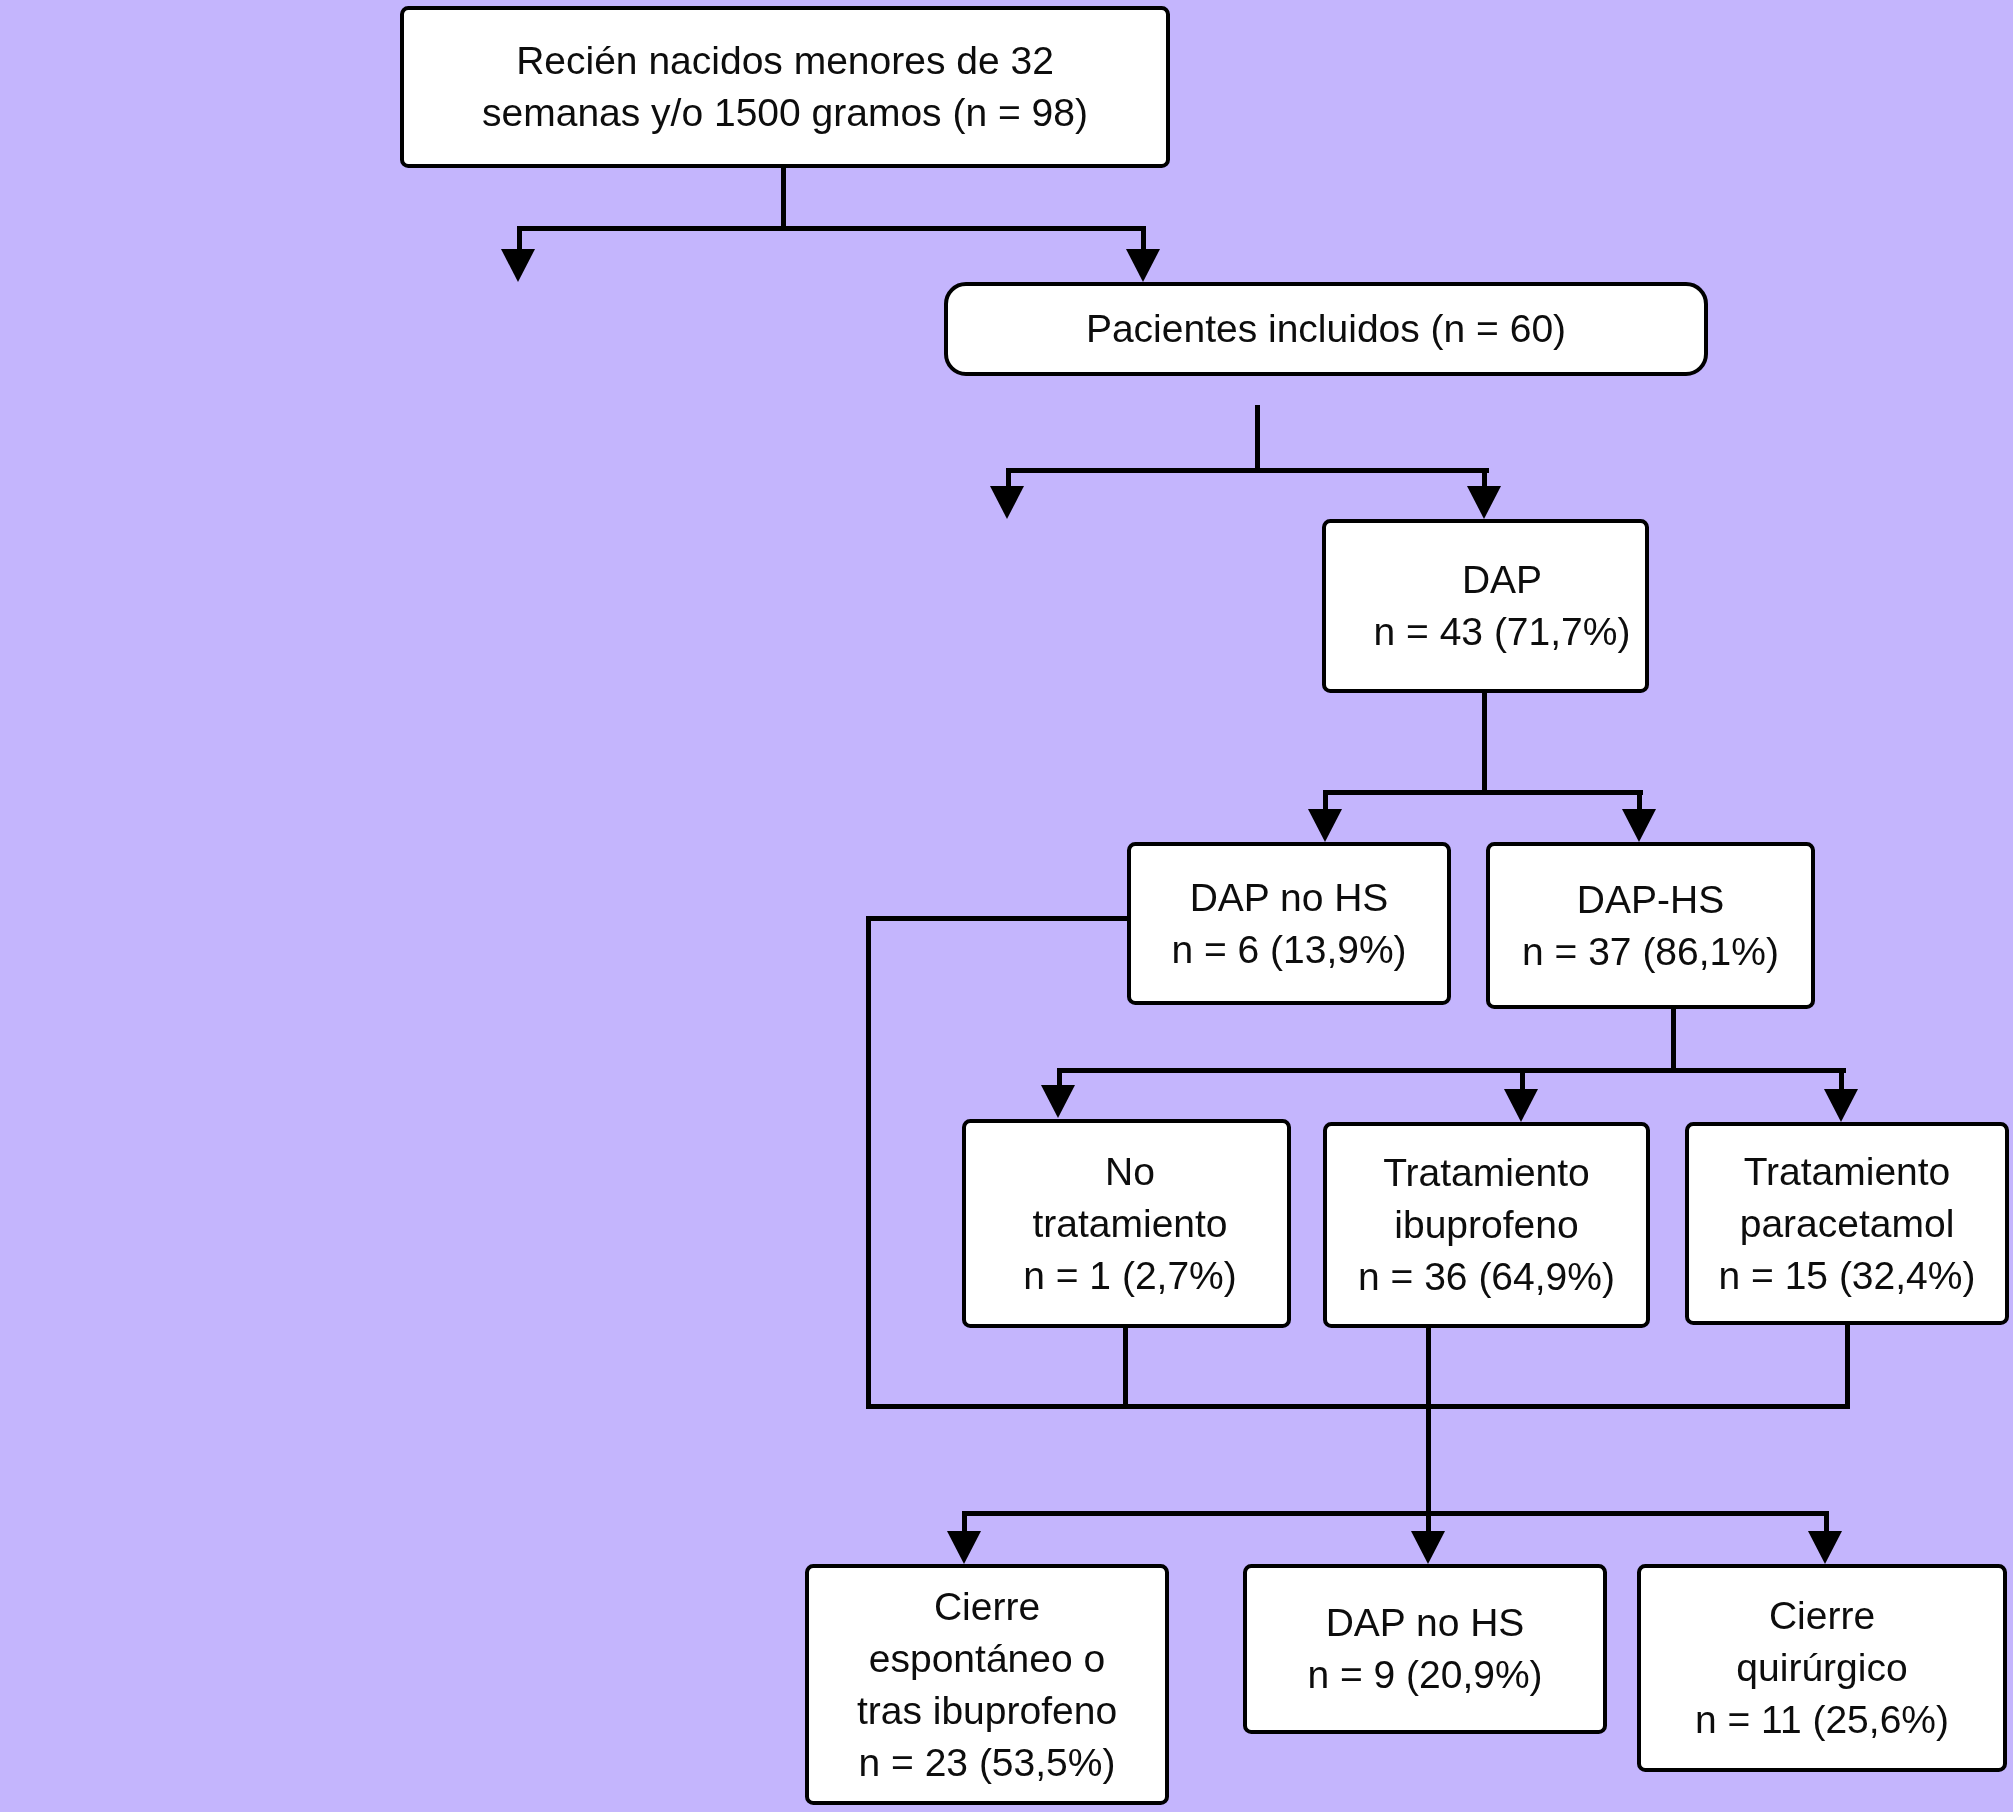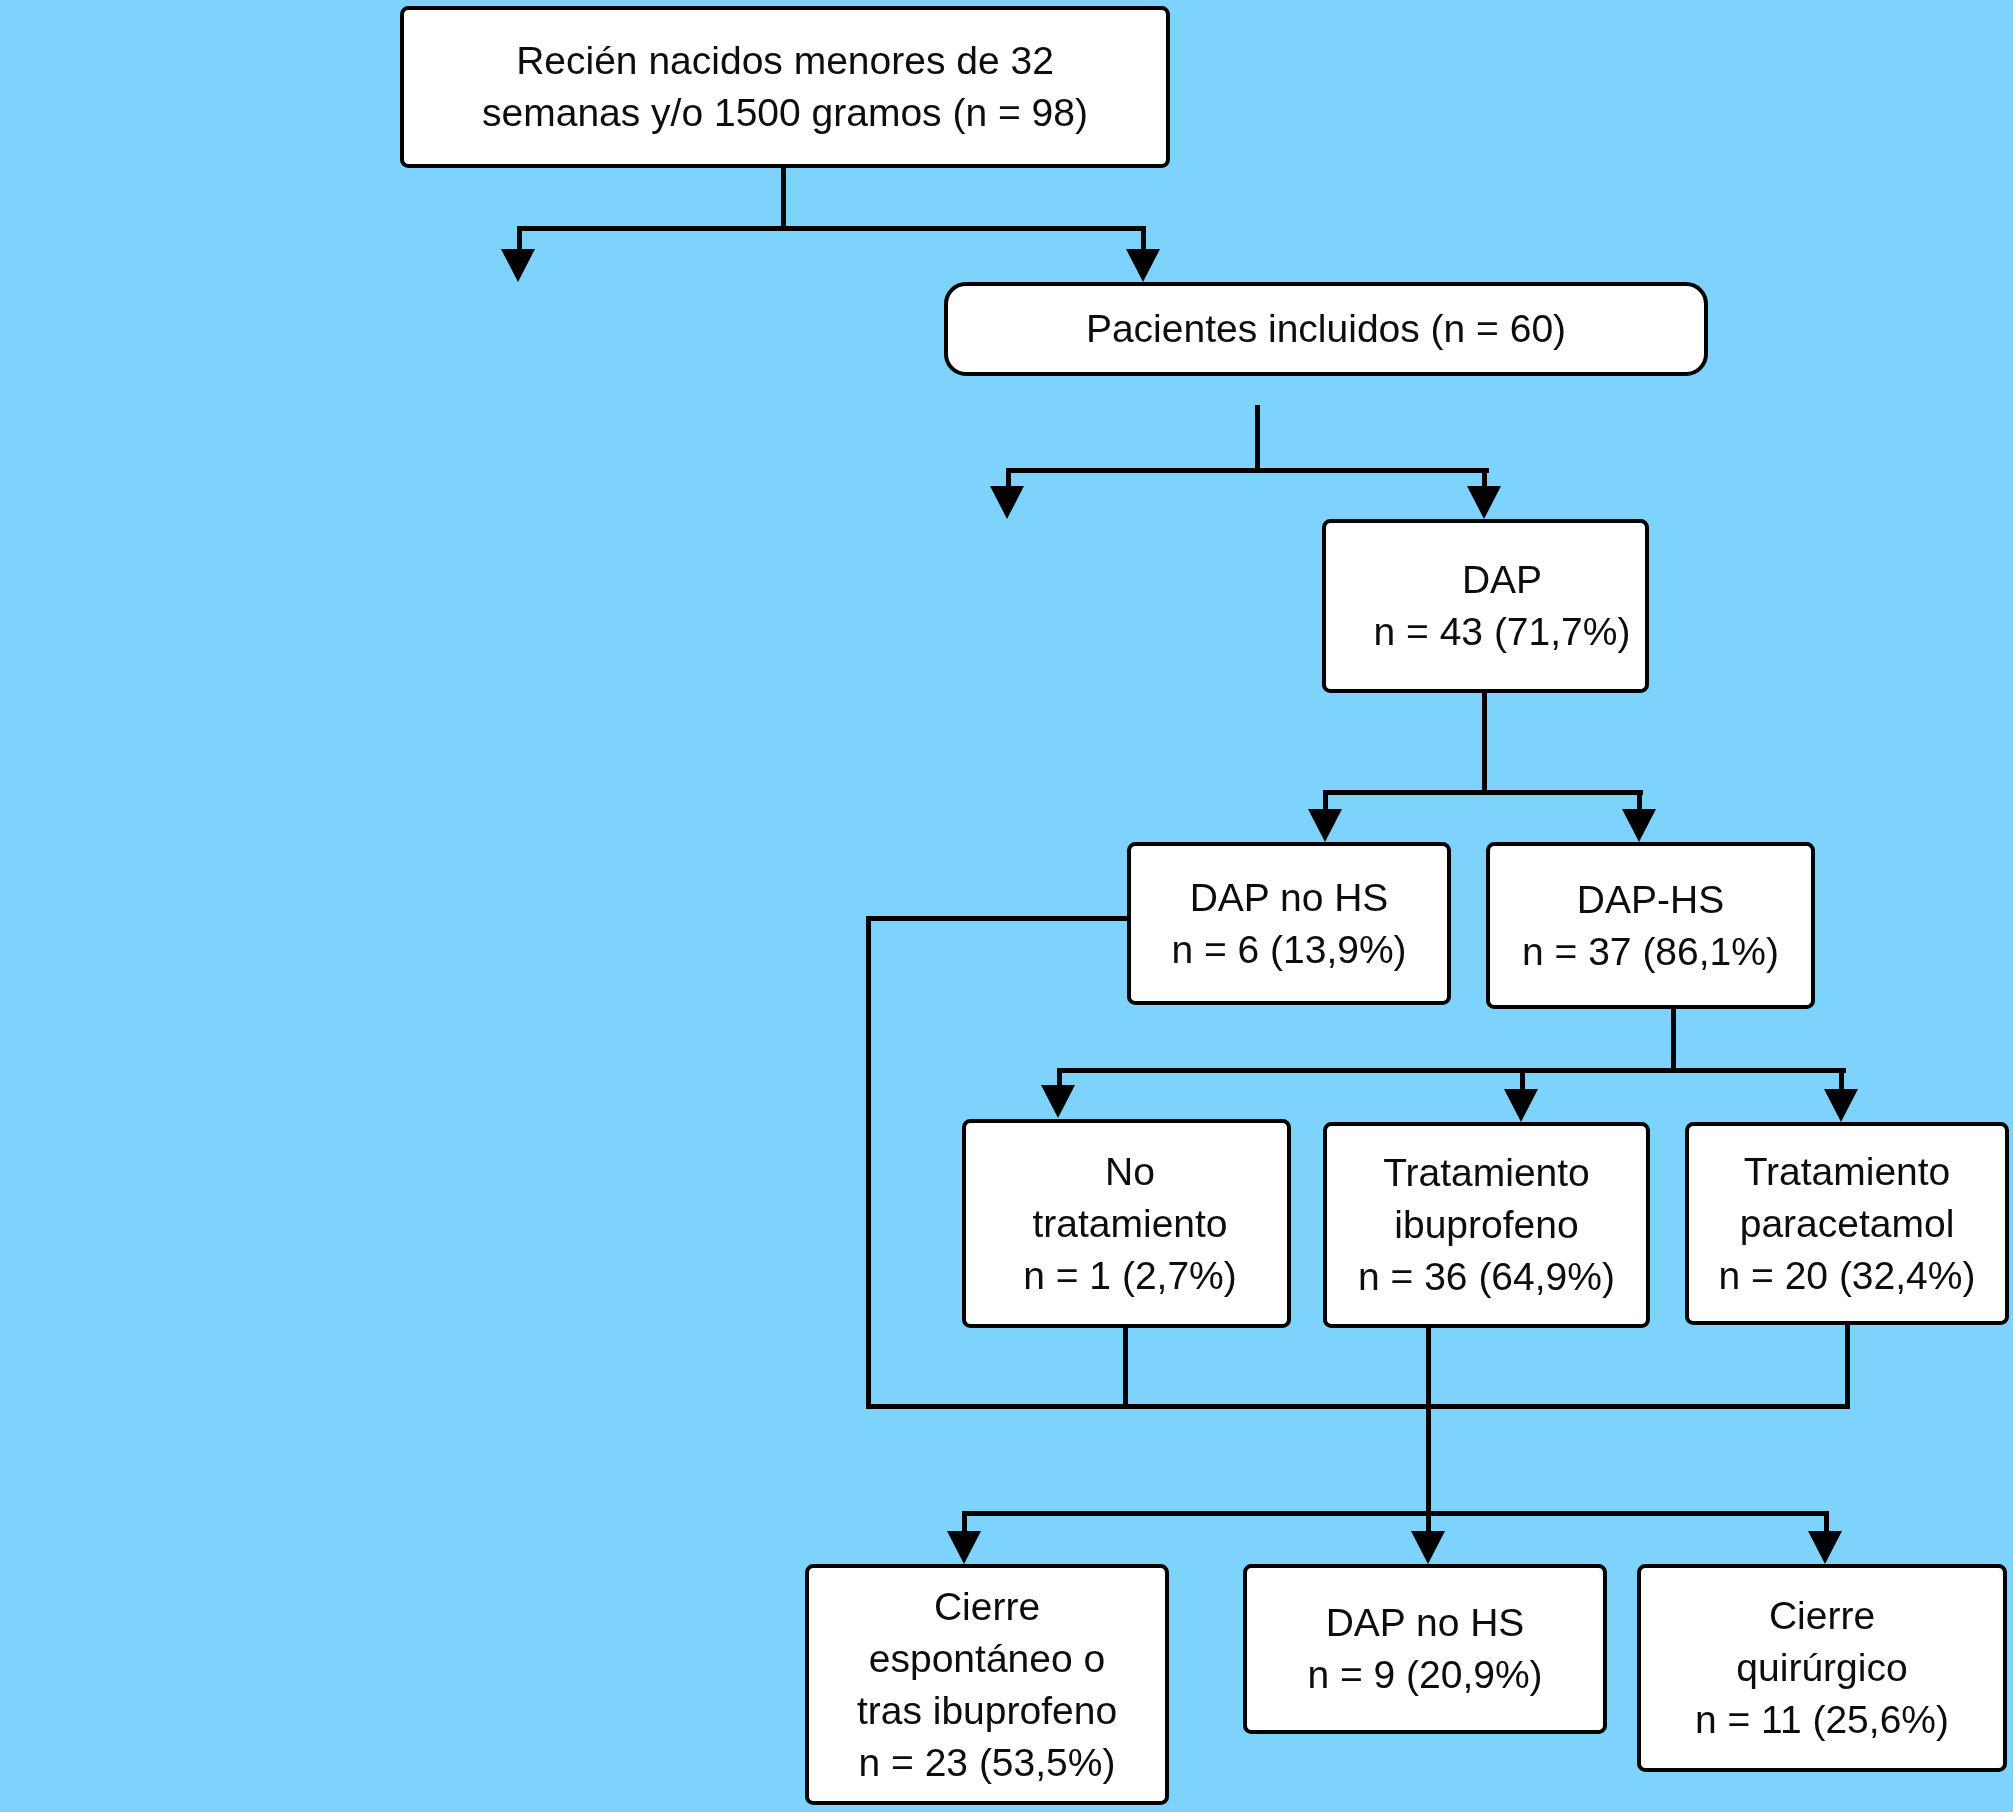--- a/index.html
+++ b/index.html
@@ -1,20 +1,20 @@
 <!DOCTYPE html>
 <html style="font-size:14.7px"><head>
 <meta charset="utf-8">
 <style>
   html,body{margin:0;padding:0;background:#ffffff;}
   #stage{
     position:relative;
     width:2014px;
     height:1813px;
-    background:#7dd3fc;
+    background:#c4b5fd;
     font-family:"Liberation Sans","DejaVu Sans",sans-serif;
     color:#0d0d0d;
     overflow:hidden;
   }
   .node{
     position:absolute;
     background:#ffffff;
     border:4.6px solid #000000;
     border-radius:8.3px;
     box-sizing:border-box;
@@ -77,21 +77,21 @@
 
   <div class="node" style="left:1323px;top:1122px;width:327px;height:206px;">
     <div>Tratamiento</div>
     <div>ibuprofeno</div>
     <div>n = 36 (64,9%)</div>
   </div>
 
   <div class="node" style="left:1685px;top:1122px;width:324px;height:203px;">
     <div>Tratamiento</div>
     <div>paracetamol</div>
-    <div>n = 20 (32,4%)</div>
+    <div>n = 15 (32,4%)</div>
   </div>
 
   <div class="node" style="left:805px;top:1564px;width:364px;height:241px;">
     <div>Cierre</div>
     <div>espontáneo o</div>
     <div>tras ibuprofeno</div>
     <div>n = 23 (53,5%)</div>
   </div>
 
   <div class="node" style="left:1243px;top:1564px;width:364px;height:170px;">

